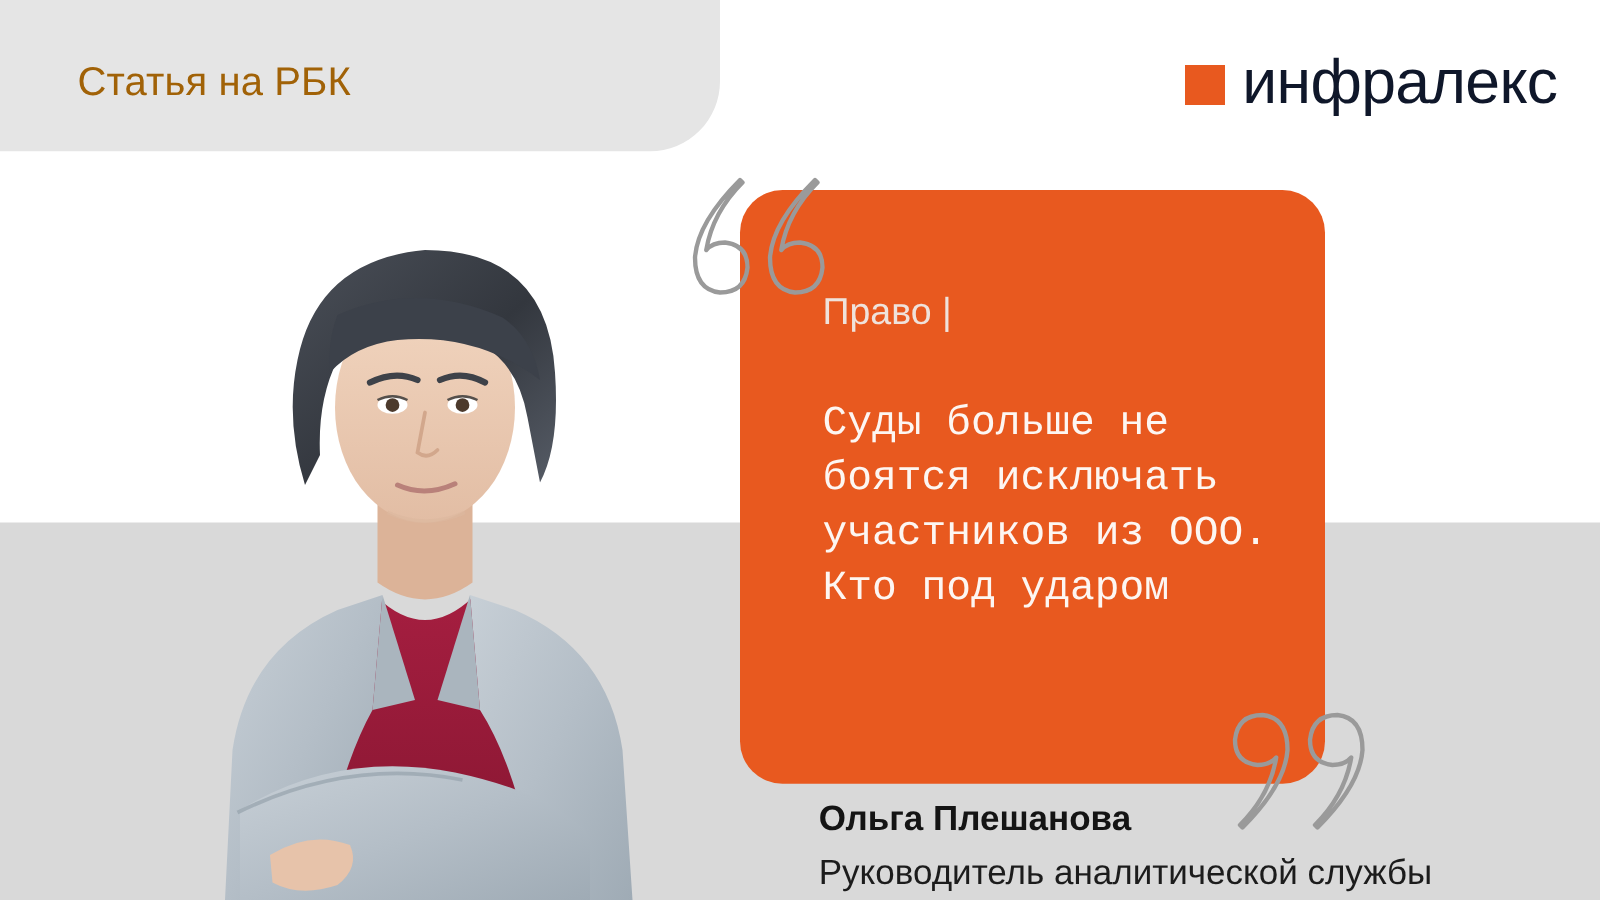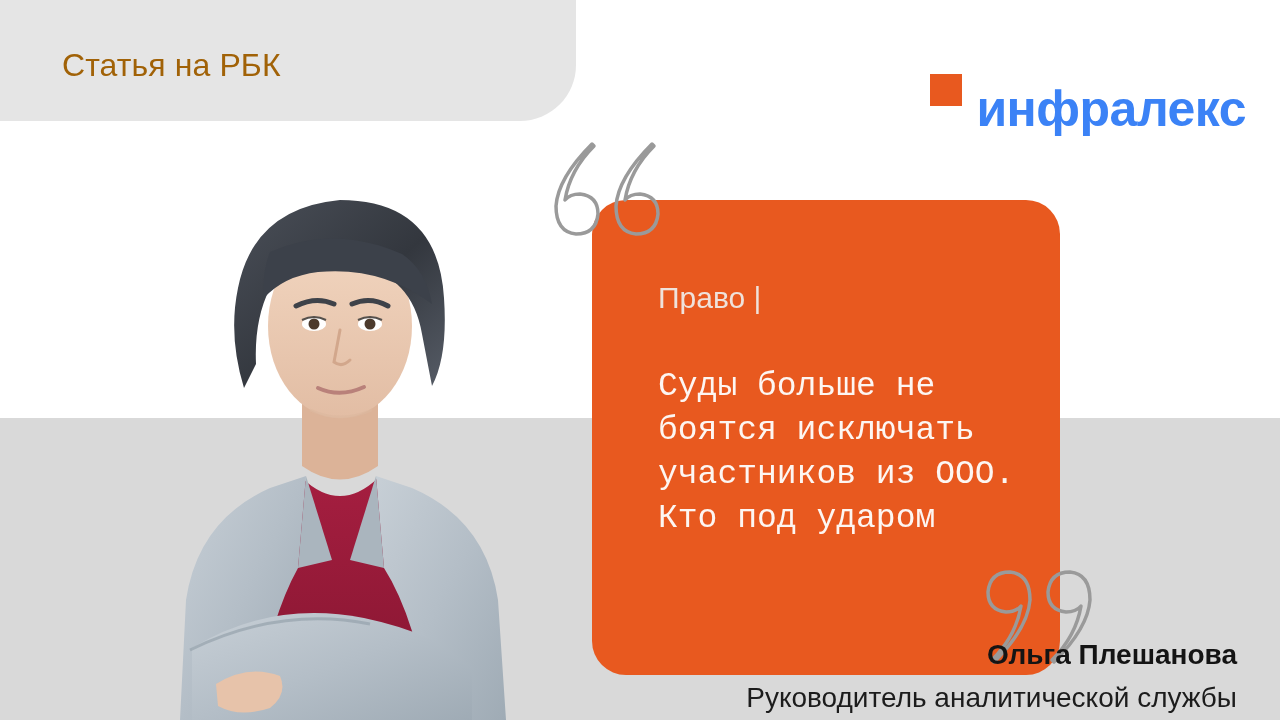--- a/index.html
+++ b/index.html
@@ -65,25 +65,24 @@
   .logo-square {
     width: 32px;
     height: 32px;
     background: #e8591f;
     flex: 0 0 auto;
     margin-top: 5px;
   }
   .logo-word {
     font-size: 50px;
     line-height: 50px;
-    font-weight: bold;
-    color: #3b82f6;
+    font-weight: normal;
+    color: #0f172a;
     letter-spacing: -0.5px;
     white-space: nowrap;
-    margin-top: 44px;
   }
 
   
   .portrait {
     position: absolute;
     left: 120px;
     top: 148px;
     width: 440px;
     height: 572px;
     z-index: 4;
@@ -93,21 +92,20 @@
   
   .quote-card {
     position: absolute;
     left: 592px;
     top: 152px;
     width: 468px;
     height: 475px;
     background: #e8591f;
     border-radius: 34px;
     z-index: 5;
-    margin-top: 48px;
   }
   .kicker {
     position: absolute;
     left: 66px;
     top: 80px;
     font-size: 30px;
     line-height: 36px;
     color: #efe2db;
     white-space: nowrap;
   }
@@ -139,25 +137,24 @@
     width: 130px;
     height: 112px;
     z-index: 8;
     pointer-events: none;
   }
   .quote-open svg, .quote-close svg { display: block; width: 100%; height: 100%; }
 
   
   .caption {
     position: absolute;
-    left: 617px;
+    left: 655px;
     top: 638px;
     width: 620px;
     z-index: 9;
-    text-align: right;
   }
   .caption-name {
     font-size: 28px;
     line-height: 34px;
     font-weight: bold;
     color: #141414;
     white-space: nowrap;
   }
   .caption-role {
     font-size: 28px;

